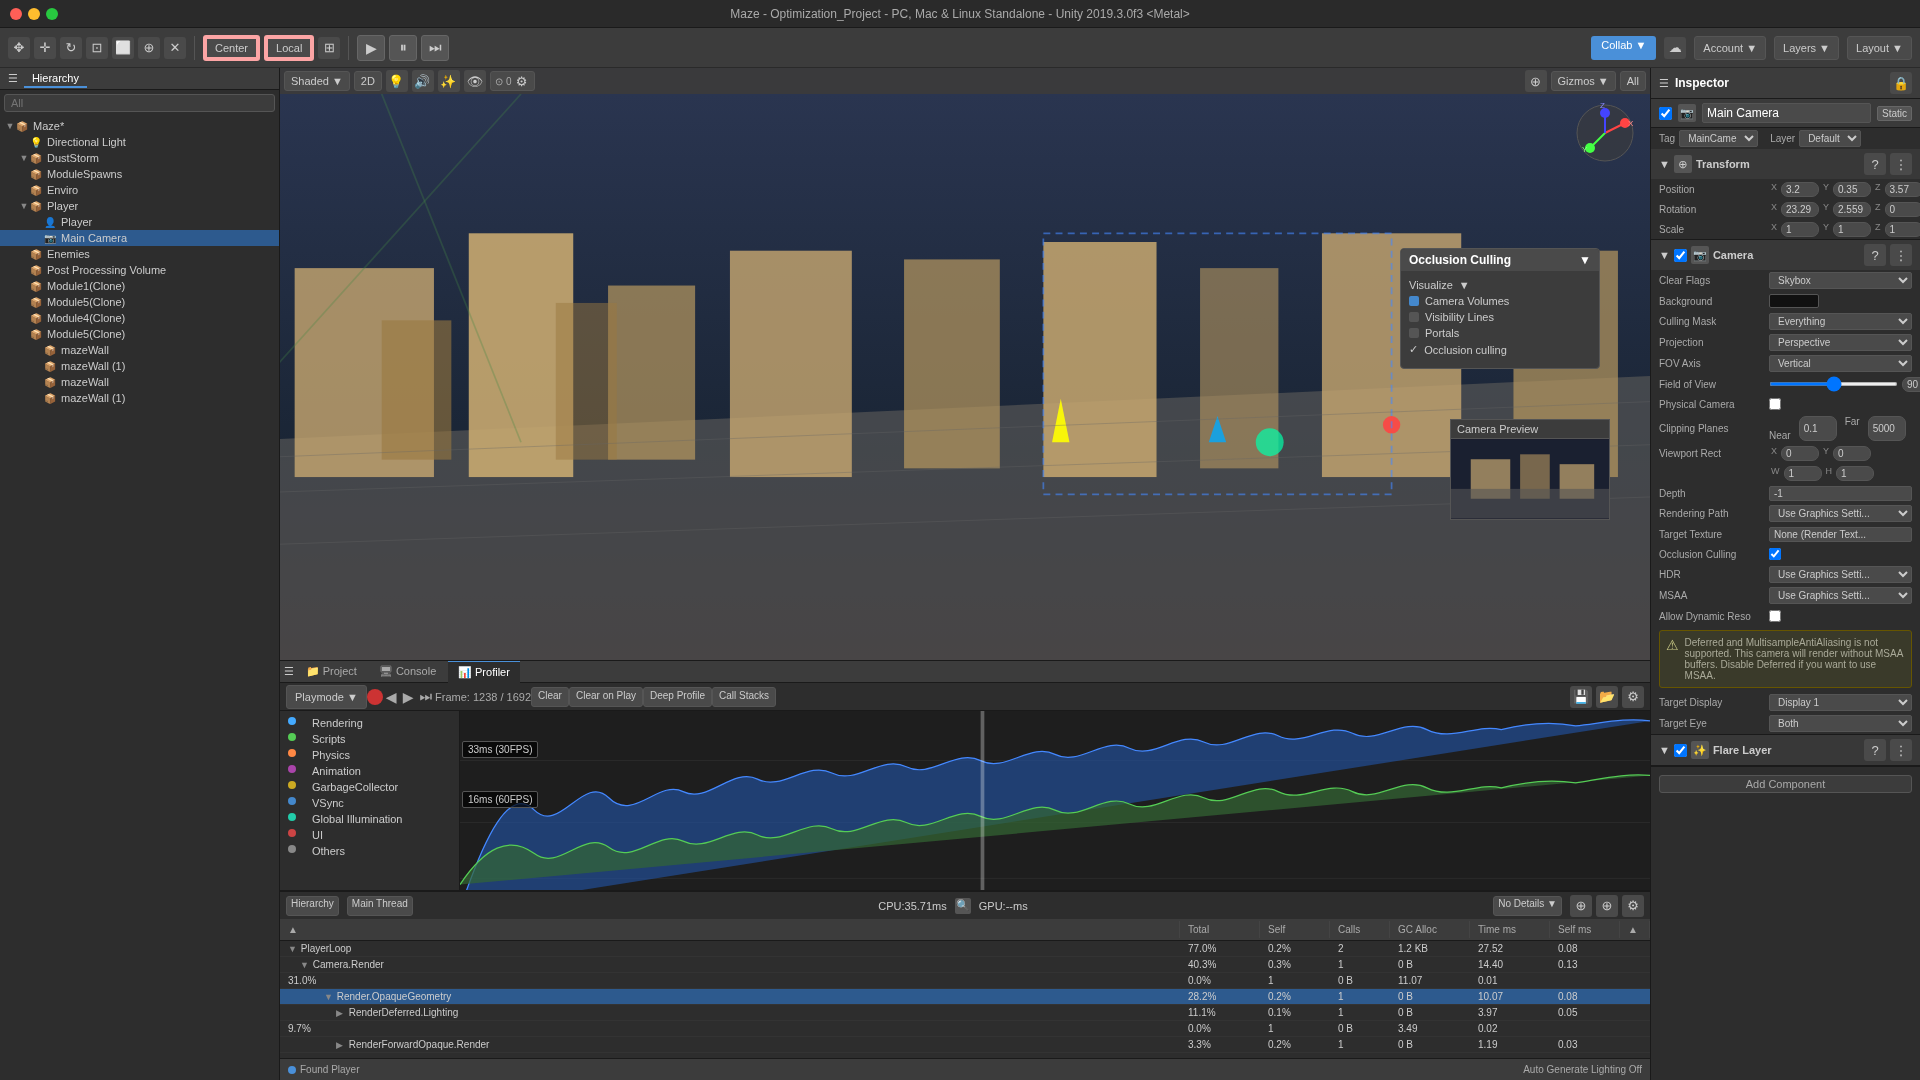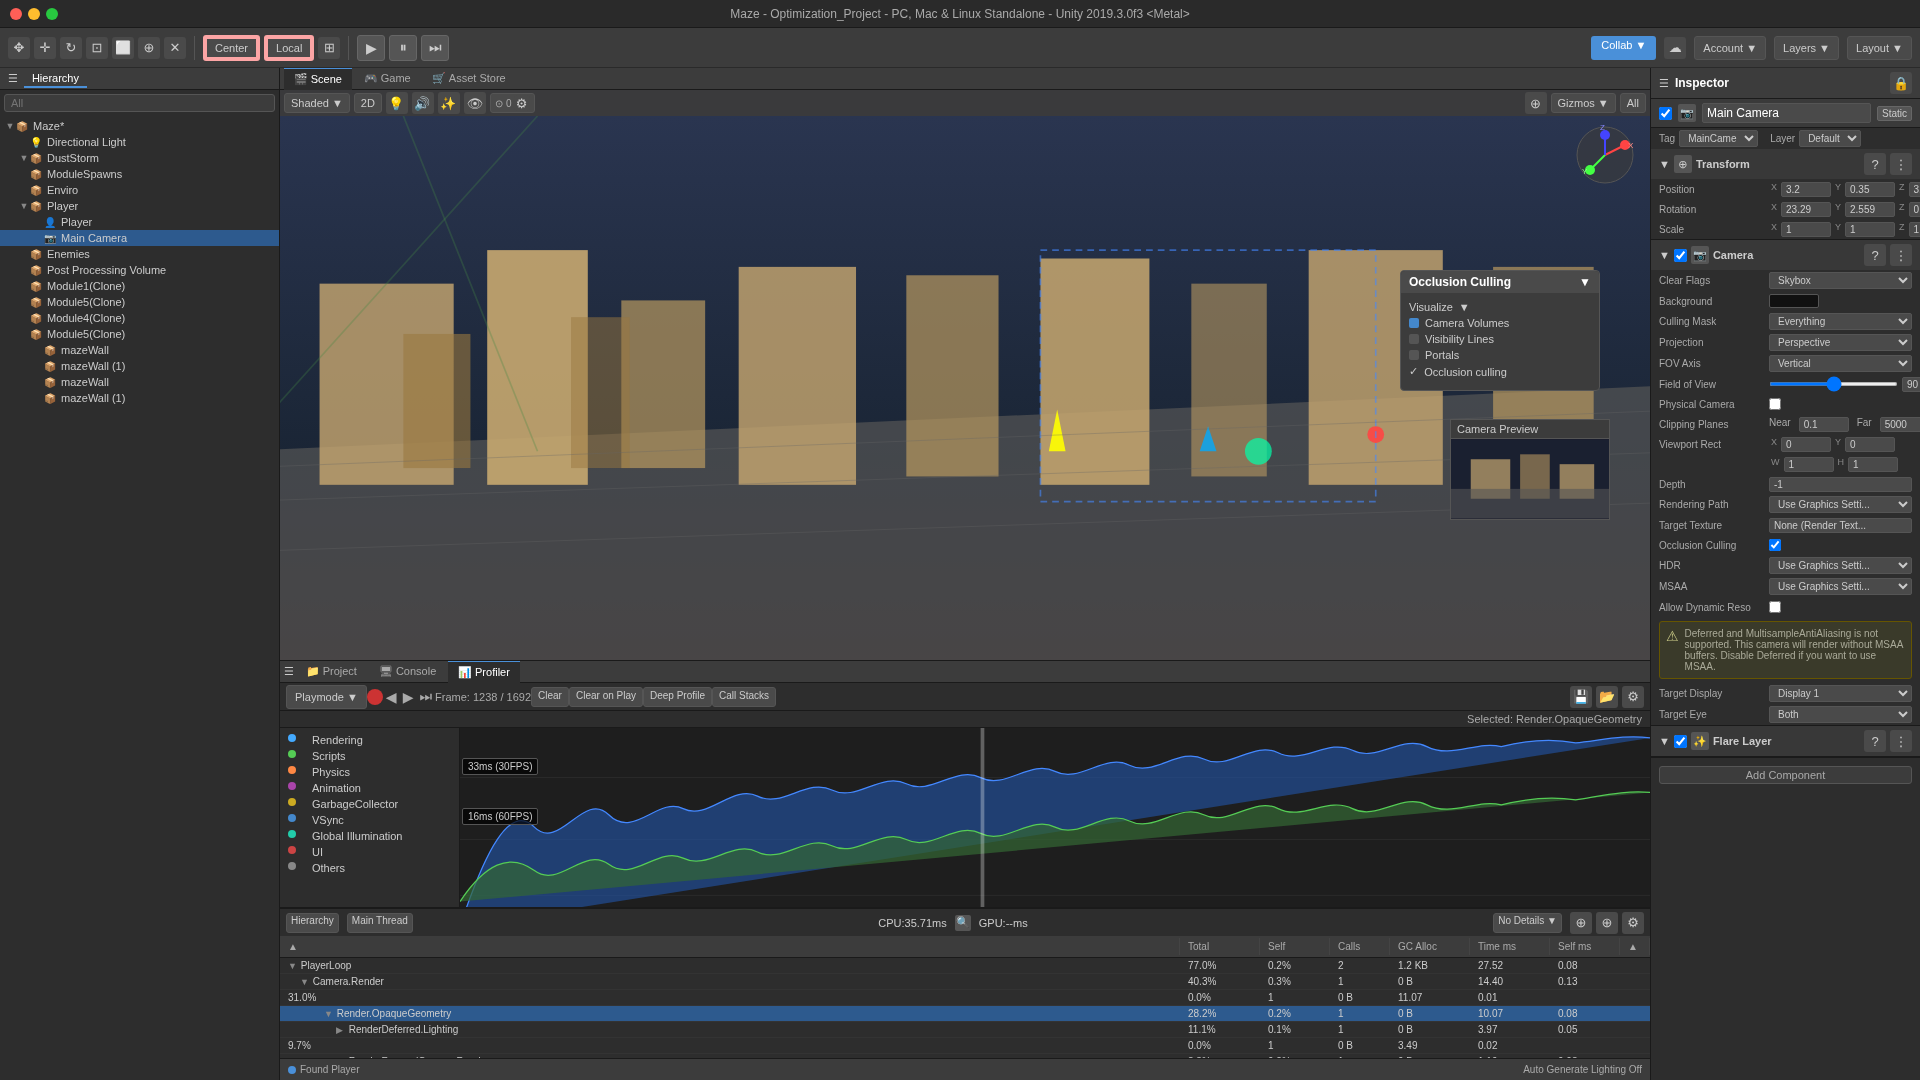--- a/index.html
+++ b/index.html
@@ -106,21 +106,21 @@
     .obj-icon { width: 18px; height: 18px; background: #555; border-radius: 2px; display: flex; align-items: center; justify-content: center; font-size: 11px; }
     .tag-layer-row { display: flex; align-items: center; padding: 2px 8px; gap: 4px; font-size: 10px; color: #aaa; }
     .tag-select { background: #4a4a4a; border: 1px solid #555; border-radius: 2px; color: #ccc; padding: 1px 4px; font-size: 10px; }
     
     
     .insp-section { border-bottom: 1px solid #1a1a1a; }
     .insp-section-header { display: flex; align-items: center; padding: 4px 8px; background: #383838; cursor: pointer; gap: 4px; }
     .insp-section-title { font-size: 11px; font-weight: bold; color: #ccc; flex: 1; }
     .insp-row { display: flex; align-items: center; padding: 2px 8px; min-height: 20px; }
     .insp-label { width: 110px; font-size: 10px; color: #aaa; flex-shrink: 0; }
-    .insp-input { background: #4a4a4a; border: 1px solid #555; border-radius: 2px; color: #ccc; padding: 1px 4px; font-size: 10px; width: 50px; }
+    .insp-input { background: #4a4a4a; border: 1px solid #555; border-radius: 7px; color: #ccc; padding: 1px 4px; font-size: 10px; width: 38px; }
     .insp-input-wide { background: #4a4a4a; border: 1px solid #555; border-radius: 2px; color: #ccc; padding: 1px 4px; font-size: 10px; flex: 1; }
     .xyz-group { display: flex; gap: 2px; flex: 1; }
     .xyz-label { font-size: 9px; color: #888; padding: 0 2px; }
     .insp-dropdown { background: #4a4a4a; border: 1px solid #555; border-radius: 2px; color: #ccc; padding: 1px 4px; font-size: 10px; flex: 1; cursor: pointer; }
     .color-swatch { width: 50px; height: 14px; background: #111; border: 1px solid #555; border-radius: 2px; }
     .checkbox-small { width: 12px; height: 12px; }
     .slider-row { display: flex; align-items: center; gap: 4px; flex: 1; }
     .slider { flex: 1; height: 4px; }
     .clipping-group { display: flex; gap: 8px; flex: 1; }
     .insp-warning { background: #3a3a2a; border: 1px solid #665500; margin: 4px 8px; padding: 6px; border-radius: 3px; font-size: 10px; color: #aa9; display: flex; gap: 6px; align-items: flex-start; }
@@ -300,25 +300,20 @@
           <span class="tree-indent" style="width: 28px; display: inline-block;"></span>
           <span class="tree-arrow"></span>
           <span class="tree-icon">📦</span>
           <span class="tree-label">mazeWall (1)</span>
         </div>
       </div>
   </div>
 
   <div id="center">
 
-    <div class="tab-bar">
-      <div class="tab active">🎬 Scene</div>
-      <div class="tab">🎮 Game</div>
-      <div class="tab">🛒 Asset Store</div>
-    </div>
 
     <div id="scene-area">
       <div id="scene-view">
 
         <div class="scene-toolbar">
           <div class="scene-dropdown">
             <span>Shaded</span> ▼
           </div>
           <div class="scene-dropdown">
             <span>2D</span>
@@ -477,23 +472,20 @@
         <div class="prof-btn">
           <span>Call Stacks</span>
         </div>
         <div style="margin-left:auto;display:flex;gap:4px;align-items:center;">
           <div class="tb-icon">💾</div>
           <div class="tb-icon">📂</div>
           <div class="tb-icon">⚙</div>
         </div>
       </div>
 
-      <div style="background:#2d2d2d;padding:2px 8px;font-size:11px;color:#aaa;border-bottom:1px solid #1a1a1a;display:flex;justify-content:flex-end;">
-        <span>Selected: Render.OpaqueGeometry</span>
-      </div>
 
       <div id="chart-area">
 
         <div class="chart-labels" id="chart-labels-container">
         <div class="chart-label">
               <div class="chart-dot" style="background: rgb(68, 170, 255);"></div>
               <span>Rendering</span>
             </div>
             <div class="chart-label">
               <div class="chart-dot" style="background: rgb(85, 204, 85);"></div>
@@ -798,21 +790,21 @@
           <input class="insp-input" value="90" style="">
         </div>
       </div>
       <div class="insp-row">
         <span class="insp-label">Physical Camera</span>
         <input type="checkbox" class="checkbox-small" style="">
       </div>
       <div class="insp-row">
         <span class="insp-label">Clipping Planes</span>
         <div class="clipping-group">
-          <span style="font-size:10px;color:#aaa;">Near</span>
+          <span style="font-size:10px;color:#aaa;margin-top:14px;">Near</span>
           <input class="insp-input" value="0.1" style="">
           <span style="font-size:10px;color:#aaa;">Far</span>
           <input class="insp-input" value="5000" style="">
         </div>
       </div>
       <div class="insp-row">
         <span class="insp-label">Viewport Rect</span>
         <div class="xyz-group">
           <span class="xyz-label">X</span>
           <input class="insp-input" value="0" style="">

